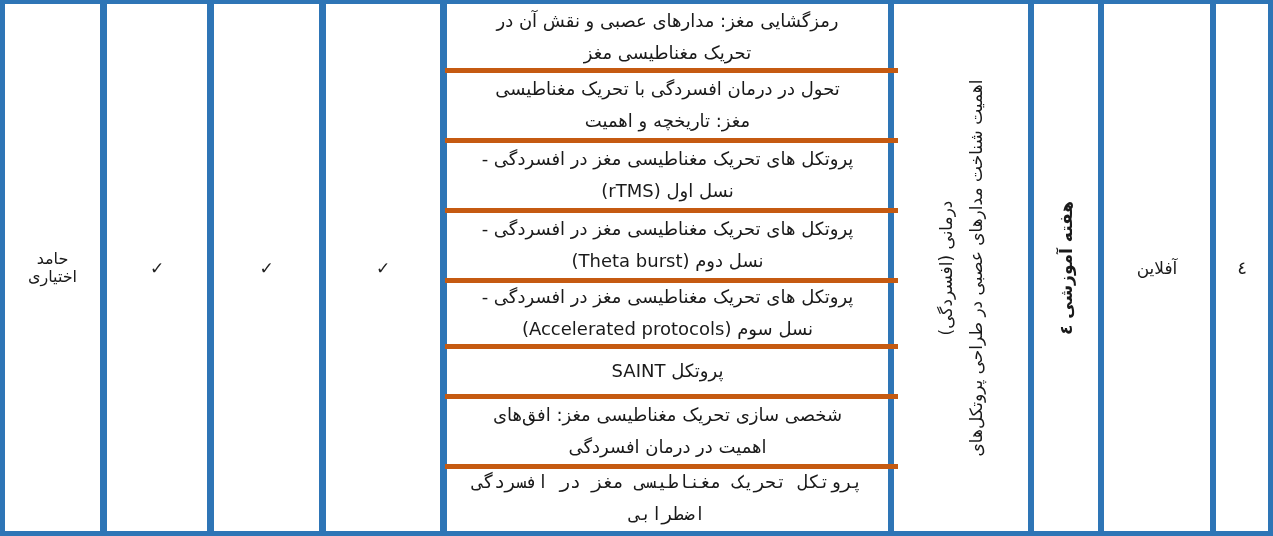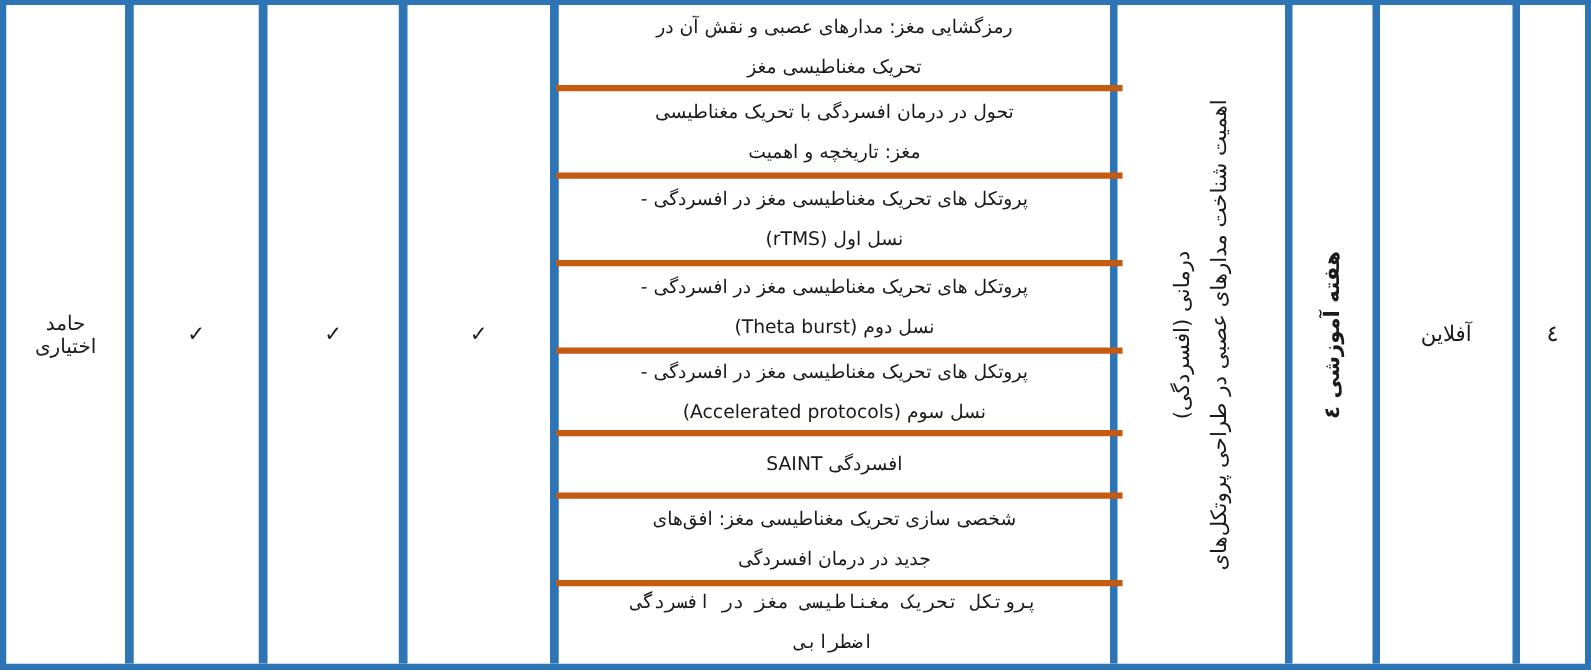--- a/index.html
+++ b/index.html
@@ -17,21 +17,21 @@
   .vdiv{background:#2E75B6;flex:0 0 auto;}
   .w7{width:7px;} .w6{width:6px;}
   .col-instructor{width:95px;font-size:16px;line-height:18px;}
   .col-check1{width:100px;} .col-check2{width:105px;} .col-check3{width:114px;}
   .check{font-size:17px;color:#222;}
   .col-topics{width:441px;display:flex;flex-direction:column;align-items:stretch;justify-content:flex-start;}
   .topic-row{
     position:relative;box-sizing:border-box;flex:0 0 auto;
     display:flex;align-items:center;justify-content:center;
     padding:0 6px;text-align:center;direction:rtl;
-    font-size:15px;line-height:32px;white-space:pre-line;
+    font-size:18px;line-height:32px;white-space:pre-line;
   }
   .h66{height:66px;} .h70{height:70px;align-items:center;} .h50{height:50px;} .hfill{flex:1 1 auto;font-family:Liberation Mono, monospace;}
   .sep{position:absolute;left:-2px;right:-10px;bottom:-3px;height:5px;background:#C55A11;z-index:3;}
   .pre{white-space:pre-line;}
   .col-objective{width:134px;}
   .col-week{width:64px;}
   .rot{
     position:absolute;top:50%;left:50%;
     transform:translate(-50%,-50%) rotate(-90deg);
     width:515px;
@@ -93,26 +93,26 @@
       <span>پروتکل های تحریک مغناطیسی مغز در افسردگی -
 نسل دوم (Theta burst)</span>
       <div class="sep"></div>
     </div>
     <div class="topic-row h66">
       <span>پروتکل های تحریک مغناطیسی مغز در افسردگی -
 نسل سوم (Accelerated protocols)</span>
       <div class="sep"></div>
     </div>
     <div class="topic-row h50">
-      <span>افسردگی SAINT</span>
+      <span>پروتکل SAINT</span>
       <div class="sep"></div>
     </div>
     <div class="topic-row h70">
       <span>شخصی سازی تحریک مغناطیسی مغز: افق‌های
-جدید در درمان افسردگی</span>
+اهمیت در درمان افسردگی</span>
       <div class="sep"></div>
     </div>
     <div class="topic-row hfill">
       <span>پروتکل تحریک مغناطیسی مغز در افسردگی
 اضطرابی</span>
     </div>
   </div>
 
   <div class="vdiv w6"></div>
 

